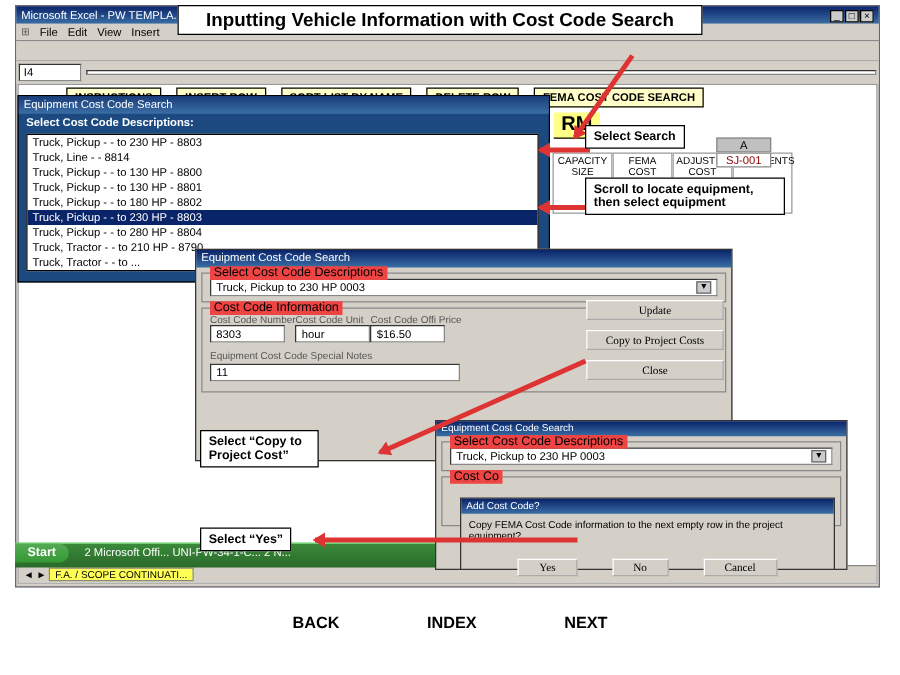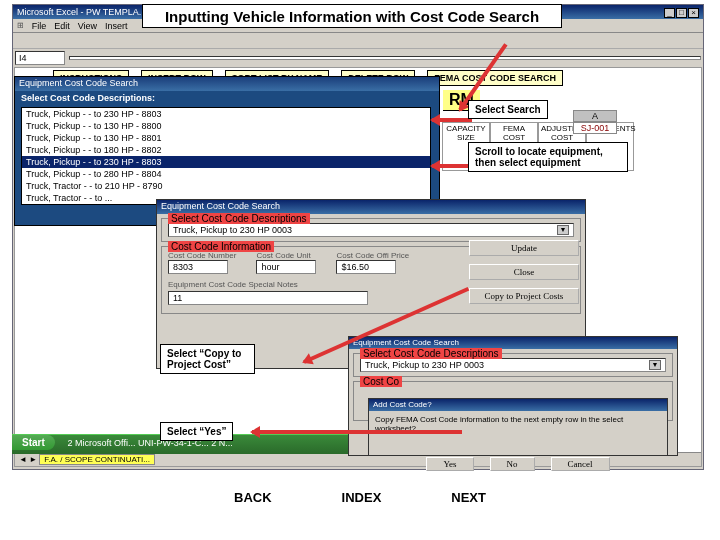--- a/index.html
+++ b/index.html
@@ -33,21 +33,21 @@
   .grp{border:1px solid #888;margin:4px;padding:4px 6px; font-size:9px; position:relative;}
   .grp .gl{position:absolute;top:-6px;left:6px;background:#ef4444;padding:0 3px;font-size:10px;}
   .combo{background:#fff;border:1px inset #888;padding:1px 4px;font-size:9px;display:flex;justify-content:space-between;}
   .combo .dd{width:12px;background:#ccc;border:1px solid #666;text-align:center;font-size:7px;}
   .fld{background:#fff;border:1px inset #888;padding:1px 4px;font-size:9px;width:60px;display:inline-block;}
   .rbtn{background:#d4d0c8;border:1px outset #fff;padding:2px 10px;font-size:9px;cursor:pointer; text-align:center;font-family:Liberation Serif, serif;}
   .detail2 { position:absolute; left:348px; top:336px; width:330px; height:120px; background:#d4d0c8; border:1px solid #333; z-index:30;}
   .msgwin { position:absolute; left:368px; top:398px; width:300px; height:58px; background:#d4d0c8; border:1px solid #333; z-index:35;}
   .msgwin .tb3{height:12px;background:linear-gradient(#0a246a,#3a6ea5);color:#fff;font-size:8px;padding:1px 4px;}
   .msgbody{padding:4px 6px;font-size:8px;}
-  .msgbtns{display:flex;justify-content:center;gap:16px;margin-top:20px;}
+  .msgbtns{display:flex;justify-content:center;gap:28px;margin-top:10px;}
   .taskbar{position:absolute;left:12px;top:434px;width:608px;height:20px;background:linear-gradient(#3a8a3a,#2a6a2a);border-top:1px solid #5c5;}
   .start{background:linear-gradient(#5a5,#393);color:#fff;padding:2px 10px;font-size:10px;font-weight:bold;border-radius:0 8px 8px 0;display:inline-block;}
   .navbtns{position:absolute;left:0;top:490px;width:720px;display:flex;justify-content:center;gap:70px;}
   .navbtns span{font-size:13px;font-weight:bold;cursor:pointer;}
   .tiny{font-size:8px;color:#555;}
   .sheettabs{position:absolute;bottom:0;left:0;height:14px;width:100%;background:#d4d0c8;border-top:1px solid #888;font-size:8px;padding:1px 4px;}
   .sheettabs .tab{background:#ff5;border:1px solid #888;padding:0 4px;display:inline-block;}
 </style>
 </head>
 <body>
@@ -93,20 +93,21 @@
 <div class="arow">
   <div class="A">A</div>
   <div class="sj">SJ-001</div>
 </div>
 
 <div class="search-win">
   <div class="tb">Equipment Cost Code Search</div>
   <div style="color:#fff;padding:2px 6px;font-size:9px;font-weight:bold">Select Cost Code Descriptions:</div>
   <div class="search-list">
     <div class="srow">Truck, Pickup - -  to 230 HP  - 8803</div>
+    <div class="srow">Truck, Line   -  - 8814</div>
     <div class="srow">Truck, Pickup - -  to 130 HP  - 8800</div>
     <div class="srow">Truck, Pickup - -  to 130 HP  - 8801</div>
     <div class="srow">Truck, Pickup - -  to 180 HP  - 8802</div>
     <div class="srow sel">Truck, Pickup - -  to 230 HP  - 8803</div>
     <div class="srow">Truck, Pickup - -  to 280 HP  - 8804</div>
     <div class="srow">Truck, Tractor - - to 210 HP  - 8790</div>
     <div class="srow">Truck, Tractor - - to ...</div>
   </div>
 </div>
 
@@ -114,52 +115,52 @@
   <div class="tb2">Equipment Cost Code Search</div>
   <div class="grp">
     <span class="gl">Select Cost Code Descriptions</span>
     <div class="combo">
       <span>Truck, Pickup       to 230 HP   0003</span>
       <span class="dd">▼</span>
     </div>
   </div>
   <div class="grp" style="height:68px">
     <span class="gl">Cost Code Information</span>
-    <div style="display:flex;gap:20px">
+    <div style="display:flex;">
       <div><div class="tiny">Cost Code Number</div><div class="fld">8303</div></div>
       <div><div class="tiny">Cost Code Unit</div><div class="fld">hour</div></div>
       <div><div class="tiny">Cost Code Offi Price</div><div class="fld">$16.50</div></div>
     </div>
     <div class="tiny" style="text-align:left;margin-top:6px">Equipment Cost Code Special Notes</div>
     <div class="fld" style="width:200px;margin-top:2px">11</div>
   </div>
   <div style="position:absolute;right:6px;top:40px;display:flex;flex-direction:column;gap:8px;width:110px">
     <div class="rbtn">Update</div>
+    <div class="rbtn">Copy to Project Costs</div>
     <div class="rbtn">Close</div>
-    <div class="rbtn">Copy to Project Costs</div>
   </div>
 </div>
 
 <div class="detail2">
   <div class="tb2" style="height:12px;background:linear-gradient(#0a246a,#3a6ea5);color:#fff;font-size:8px;padding:1px 4px">Equipment Cost Code Search</div>
   <div class="grp">
     <span class="gl">Select Cost Code Descriptions</span>
     <div class="combo">
       <span>Truck, Pickup       to 230 HP   0003</span>
       <span class="dd">▼</span>
     </div>
   </div>
   <div class="grp" style="height:40px">
     <span class="gl">Cost Co</span>
   </div>
 </div>
 
 <div class="msgwin">
   <div class="tb3">Add Cost Code?</div>
-  <div class="msgbody">Copy FEMA Cost Code information to the next empty row in the select worksheet?</div>
+  <div class="msgbody">Copy FEMA Cost Code information to the next empty row in the project equipment?</div>
   <div class="msgbtns">
     <div class="rbtn" style="padding:1px 16px">Yes</div>
     <div class="rbtn" style="padding:1px 16px">No</div>
     <div class="rbtn" style="padding:1px 16px">Cancel</div>
   </div>
 </div>
 
 <div class="arrow-red" style="left:460px;top:108px;width:80px;transform:rotate(-55deg);transform-origin:left center"></div>
 <div class="arrow-red" style="left:432px;top:164px;width:50px"></div>
 <div class="arrow-red" style="left:432px;top:118px;width:40px"></div>

